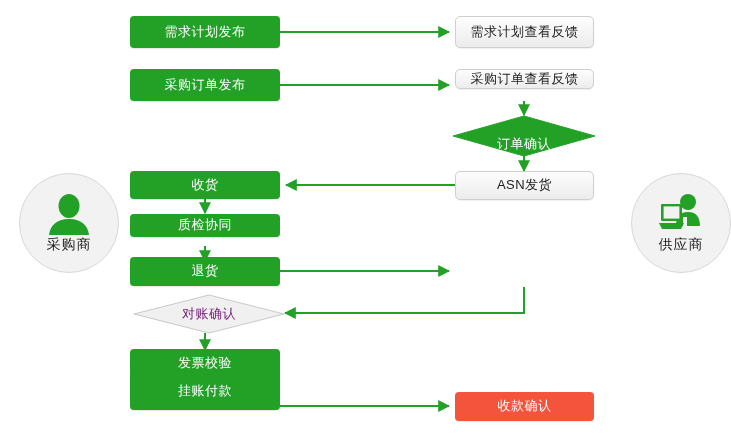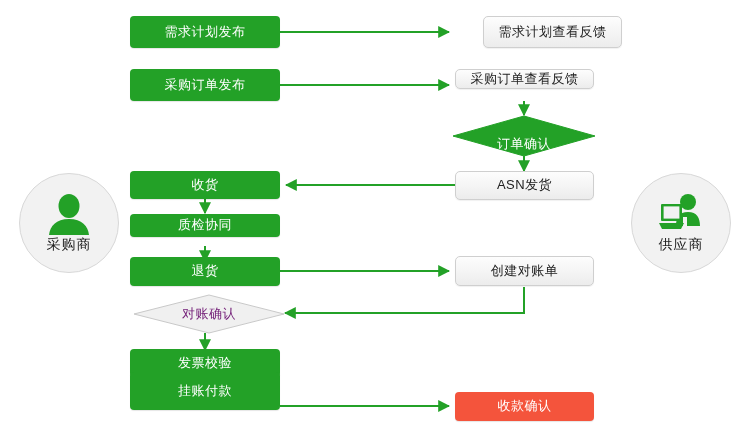--- a/index.html
+++ b/index.html
@@ -162,21 +162,21 @@
       <rect x="6.6" y="13.4" width="15.8" height="12.2" fill="#f2f2f2"></rect>
       <path d="M2 30 L 27 30 L 24 36 L 5 36 Z" fill="#23a127"></path>
     </svg>
     <span class="alabel">供应商</span>
   </div>
 
   <div class="node node-green" style="left:130px; top:16px; width:150px; height:32px;">
     <span>需求计划发布</span>
   </div>
 
-  <div class="node node-gray" style="left:455px; top:16px; width:139px; height:32px;margin-left:28px;">
+  <div class="node node-gray" style="left:455px; top:16px; width:139px; height:32px;">
     <span>需求计划查看反馈</span>
   </div>
 
   <div class="node node-green" style="left:130px; top:69px; width:150px; height:32px;">
     <span>采购订单发布</span>
   </div>
 
   <div class="node node-gray" style="left:455px; top:69px; width:139px; height:20px;">
     <span>采购订单查看反馈</span>
   </div>
@@ -197,23 +197,20 @@
   </div>
 
   <div class="node node-green" style="left:130px; top:214px; width:150px; height:23px;">
     <span>质检协同</span>
   </div>
 
   <div class="node node-green" style="left:130px; top:257px; width:150px; height:29px;">
     <span>退货</span>
   </div>
 
-  <div class="node node-gray" style="left:455px; top:256px; width:139px; height:30px;">
-    <span>创建对账单</span>
-  </div>
 
   <div class="diamond diamond-gray" style="left:133px; top:294px; width:152px; height:40px;">
     <svg width="152" height="40" viewBox="0 0 152 40">
       <polygon points="76,1 151,20 76,39 1,20" fill="#f0f0f0" stroke="#c9c9c9" stroke-width="1"></polygon>
     </svg>
     <span class="dlabel">对账确认</span>
   </div>
 
   <div class="node node-green" style="left:130px; top:349px; width:150px; height:28px;">
     <span>发票校验</span>

